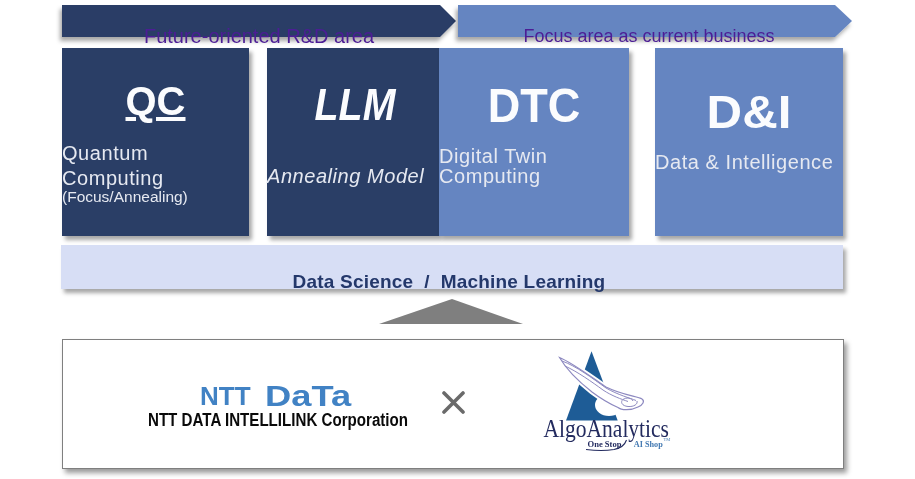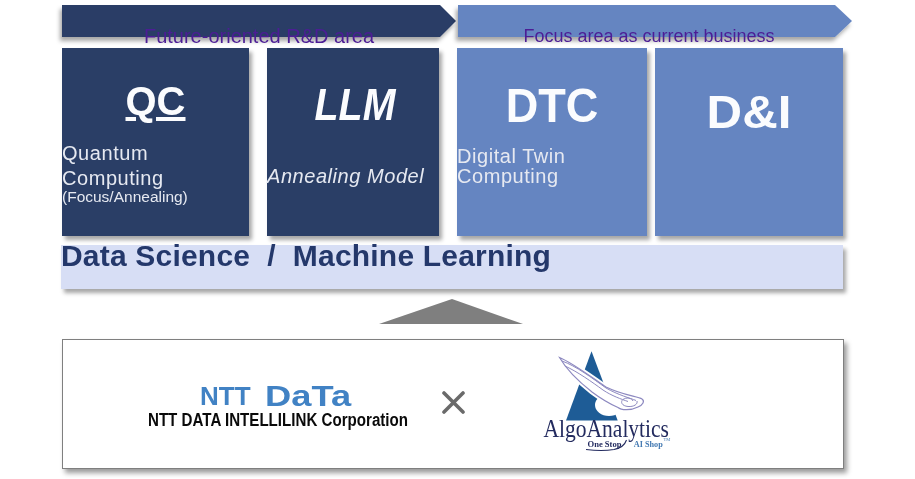--- a/index.html
+++ b/index.html
@@ -37,32 +37,33 @@
 <div class="box dark boxshadow" style="left:62px;width:187px;">
   <div class="big" style="top:33px;font-size:40px;text-decoration:underline;">QC</div>
   <div class="sub" style="top:95px;">Quantum</div>
   <div class="sub" style="top:120px;">Computing</div>
   <div class="sub" style="top:141px;font-size:15.5px;line-height:16px;letter-spacing:0;">(Focus/Annealing)</div>
 </div>
 <div class="box dark boxshadow" style="left:267px;width:172px;font-style:italic;">
   <div class="big" style="top:33.6px;left:2px;font-size:45px;transform:scaleX(0.874);">LLM</div>
   <div class="sub" style="top:118px;">Annealing Model</div>
 </div>
-<div class="box light boxshadow" style="left:457px;width:190px;">
+<div class="box light boxshadow" style="left:439px;width:190px;">
   <div class="big" style="top:33px;font-size:48.5px;transform:scaleX(0.93);">DTC</div>
   <div class="sub" style="top:97.8px;">Digital Twin</div>
   <div class="sub" style="top:118px;">Computing</div>
 </div>
 <div class="box light boxshadow" style="left:655px;width:188px;">
   <div class="big" style="top:40.6px;font-size:46px;transform:scaleX(1.07);">D&amp;I</div>
+  <div class="sub" style="top:103.5px;">Data &amp; Intelligence</div>
 </div>
 
 <div class="abs boxshadow" style="left:61px;top:245px;width:782px;height:44px;background:#D7DEF5;"></div>
-<div class="abs" style="left:61px;top:244px;width:776px;text-align:left;color:#24386B;
-     font-weight:bold;font-size:30px;line-height:24px;letter-spacing:0.2px;">
+<div class="abs" style="left:61px;top:270px;width:776px;text-align:center;color:#24386B;
+     font-weight:bold;font-size:19px;line-height:24px;letter-spacing:0.2px;">
   Data Science&nbsp; /&nbsp; Machine Learning
 </div>
 
 <div class="abs" style="left:62px;top:339px;width:780px;height:128px;background:#fff;
      border:1px solid #7f7f7f;box-shadow:3px 4px 5px rgba(0,0,0,0.4);"></div>
 
 <div class="abs" style="left:200px;top:382.7px;color:#4182C4;font-weight:bold;font-size:26px;line-height:26px;">NTT</div>
 <div class="abs" style="left:265px;top:381.1px;color:#4182C4;font-weight:bold;font-size:30px;line-height:30px;
      transform:scaleX(1.21);transform-origin:left top;">DaTa</div>
 <div class="abs" style="left:100px;top:411px;width:356px;text-align:center;color:#0A0A0A;

